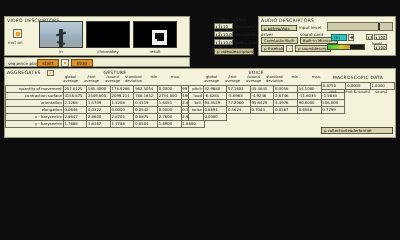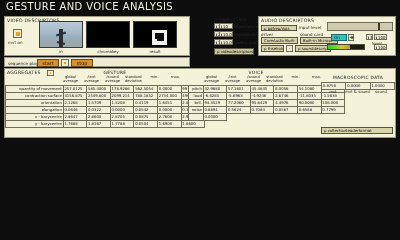--- a/index.html
+++ b/index.html
@@ -89,21 +89,20 @@
   }
   td.rowhdr{border:none;background:transparent;text-align:right;padding-right:1.5px;font-size:3.8px;}
   .colhdr{font-size:3.7px;text-align:center;color:#222;line-height:4.4px;white-space:nowrap;}
   .sectitle{font-size:4.4px;letter-spacing:.3px;text-align:center;color:#222;}
 </style>
 </head>
 <body>
 
 <div class="app">
 
-  <div class="titlebar">GESTURE AND VOICE ANALYSIS</div>
 
   <div class="panel" style="left:4px;top:16px;width:186px;height:40px;">
     <div class="panel-title" style="position:absolute;left:2px;top:1px;">VIDEO DESCRIPTORS</div>
 
     <div class="toggle-box" style="position:absolute;left:8px;top:12px;width:9px;height:9px;">
       <div class="sq"></div>
     </div>
     <div class="lbl" style="position:absolute;left:3px;top:23px;">mvt on</div>
 
     <div class="vid" style="left:34px;top:4px;width:44px;height:27px;">

